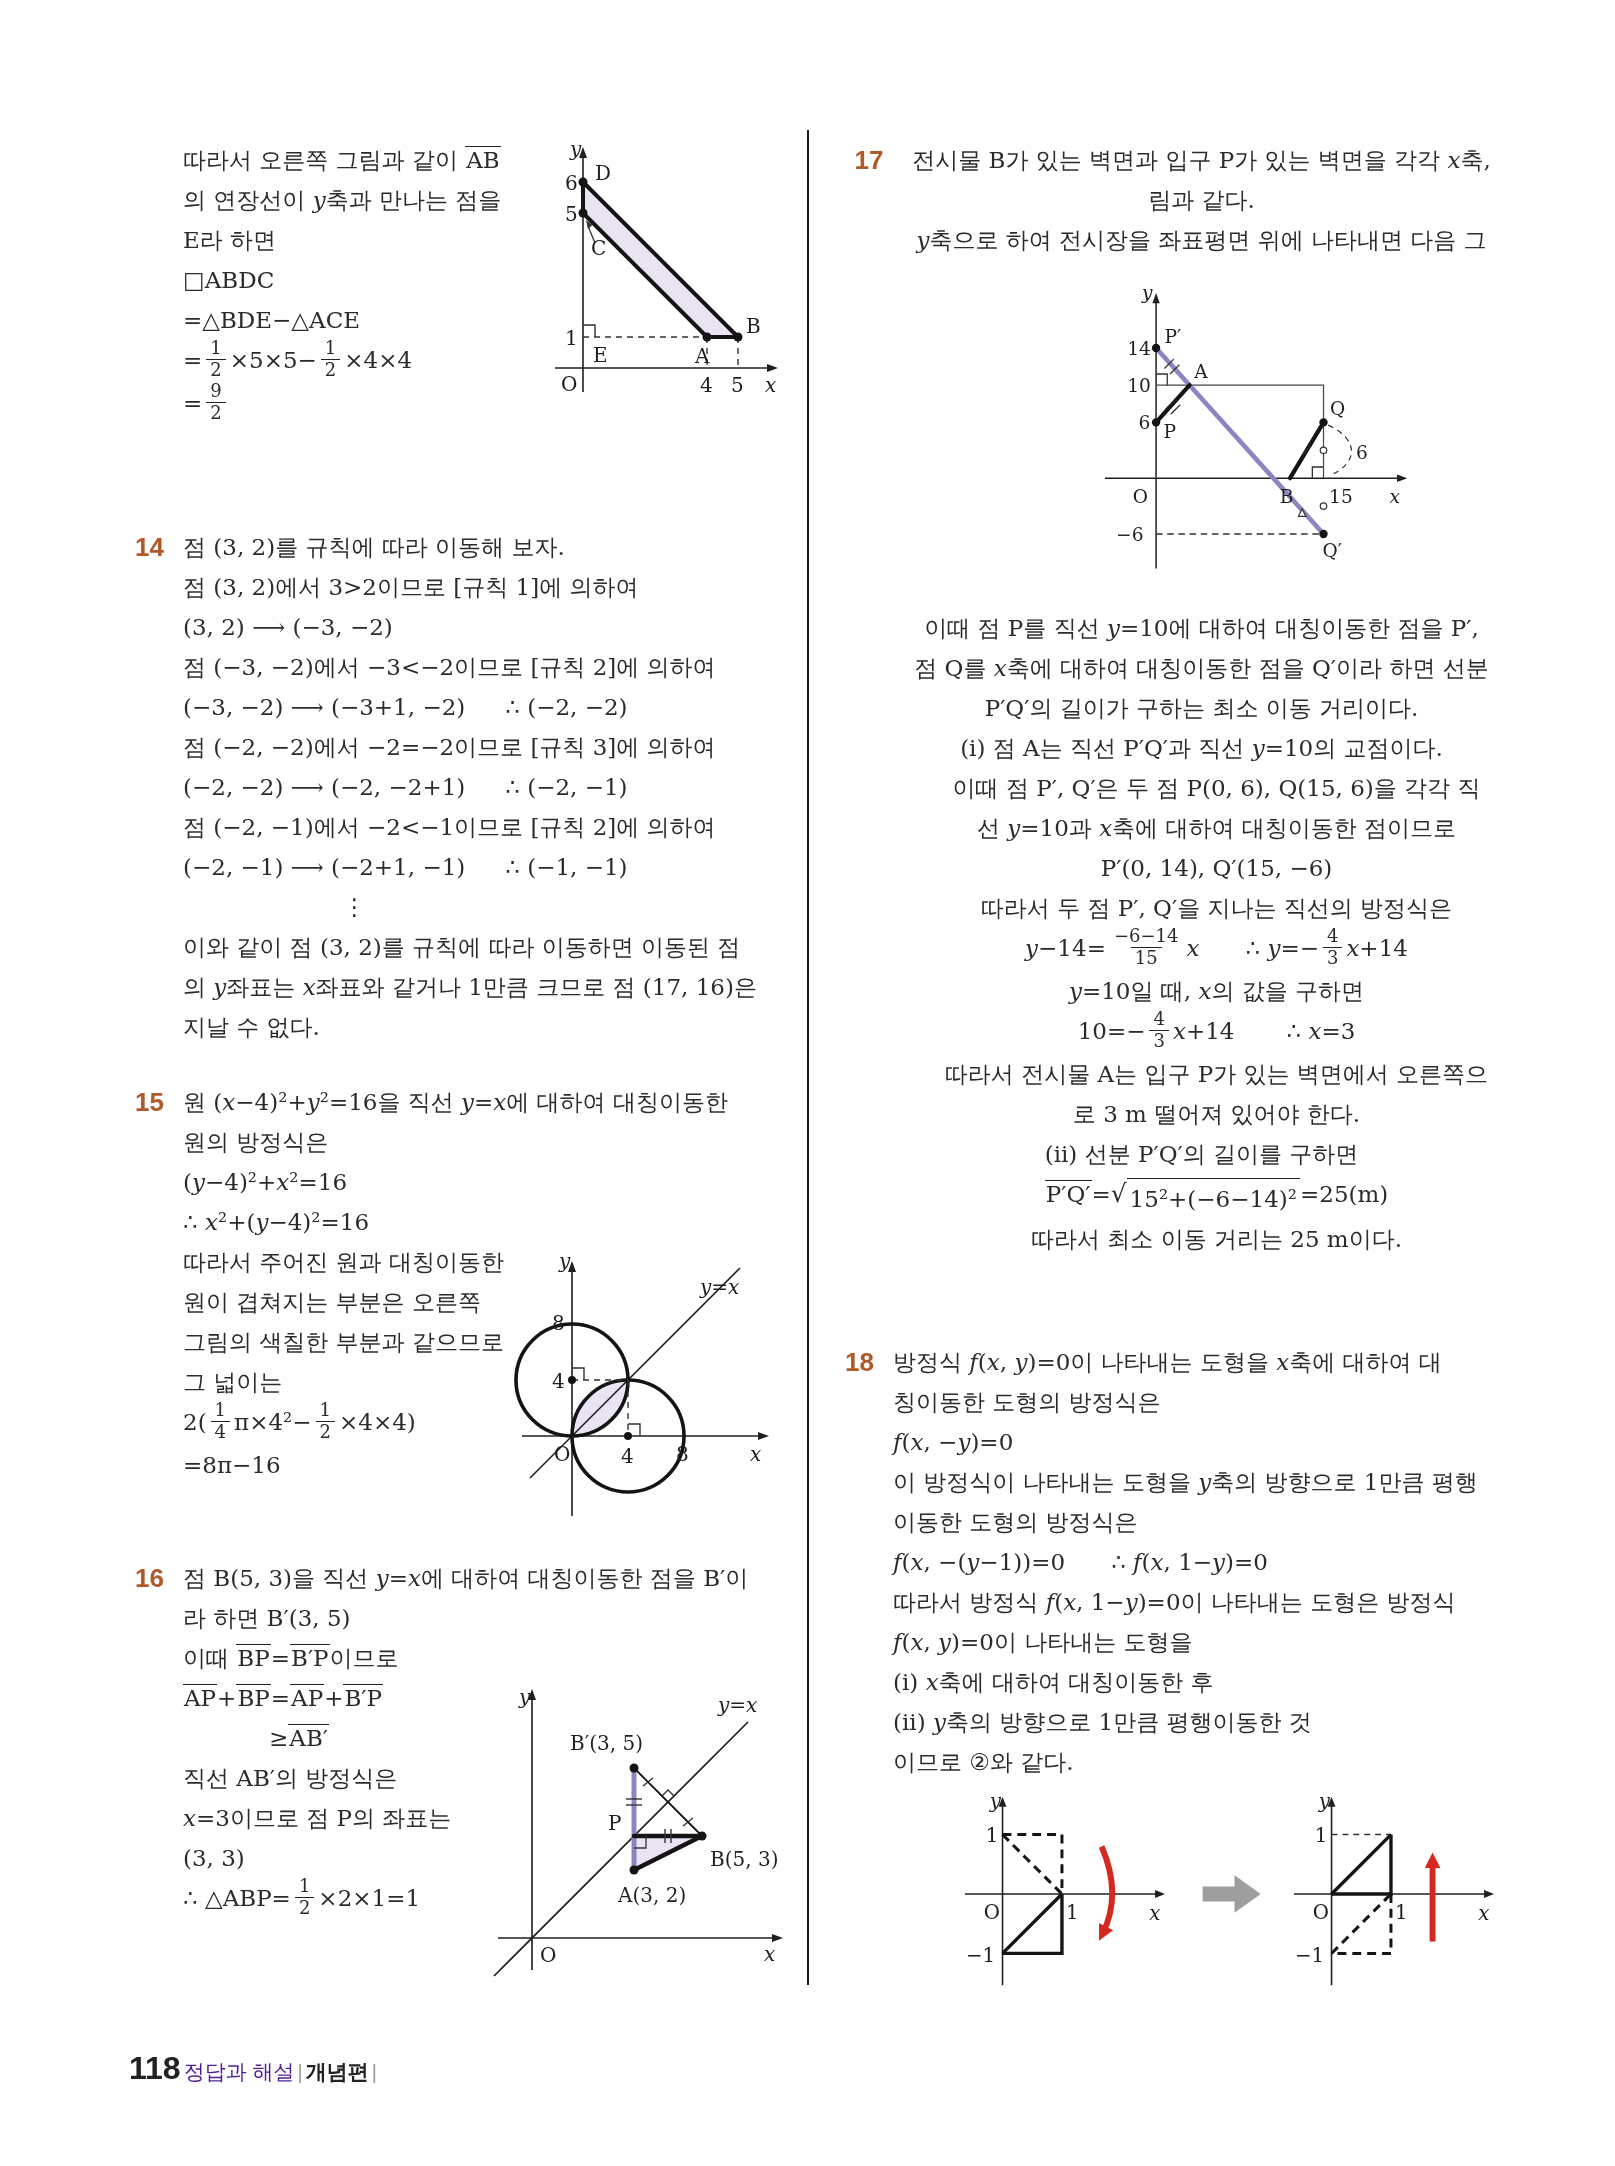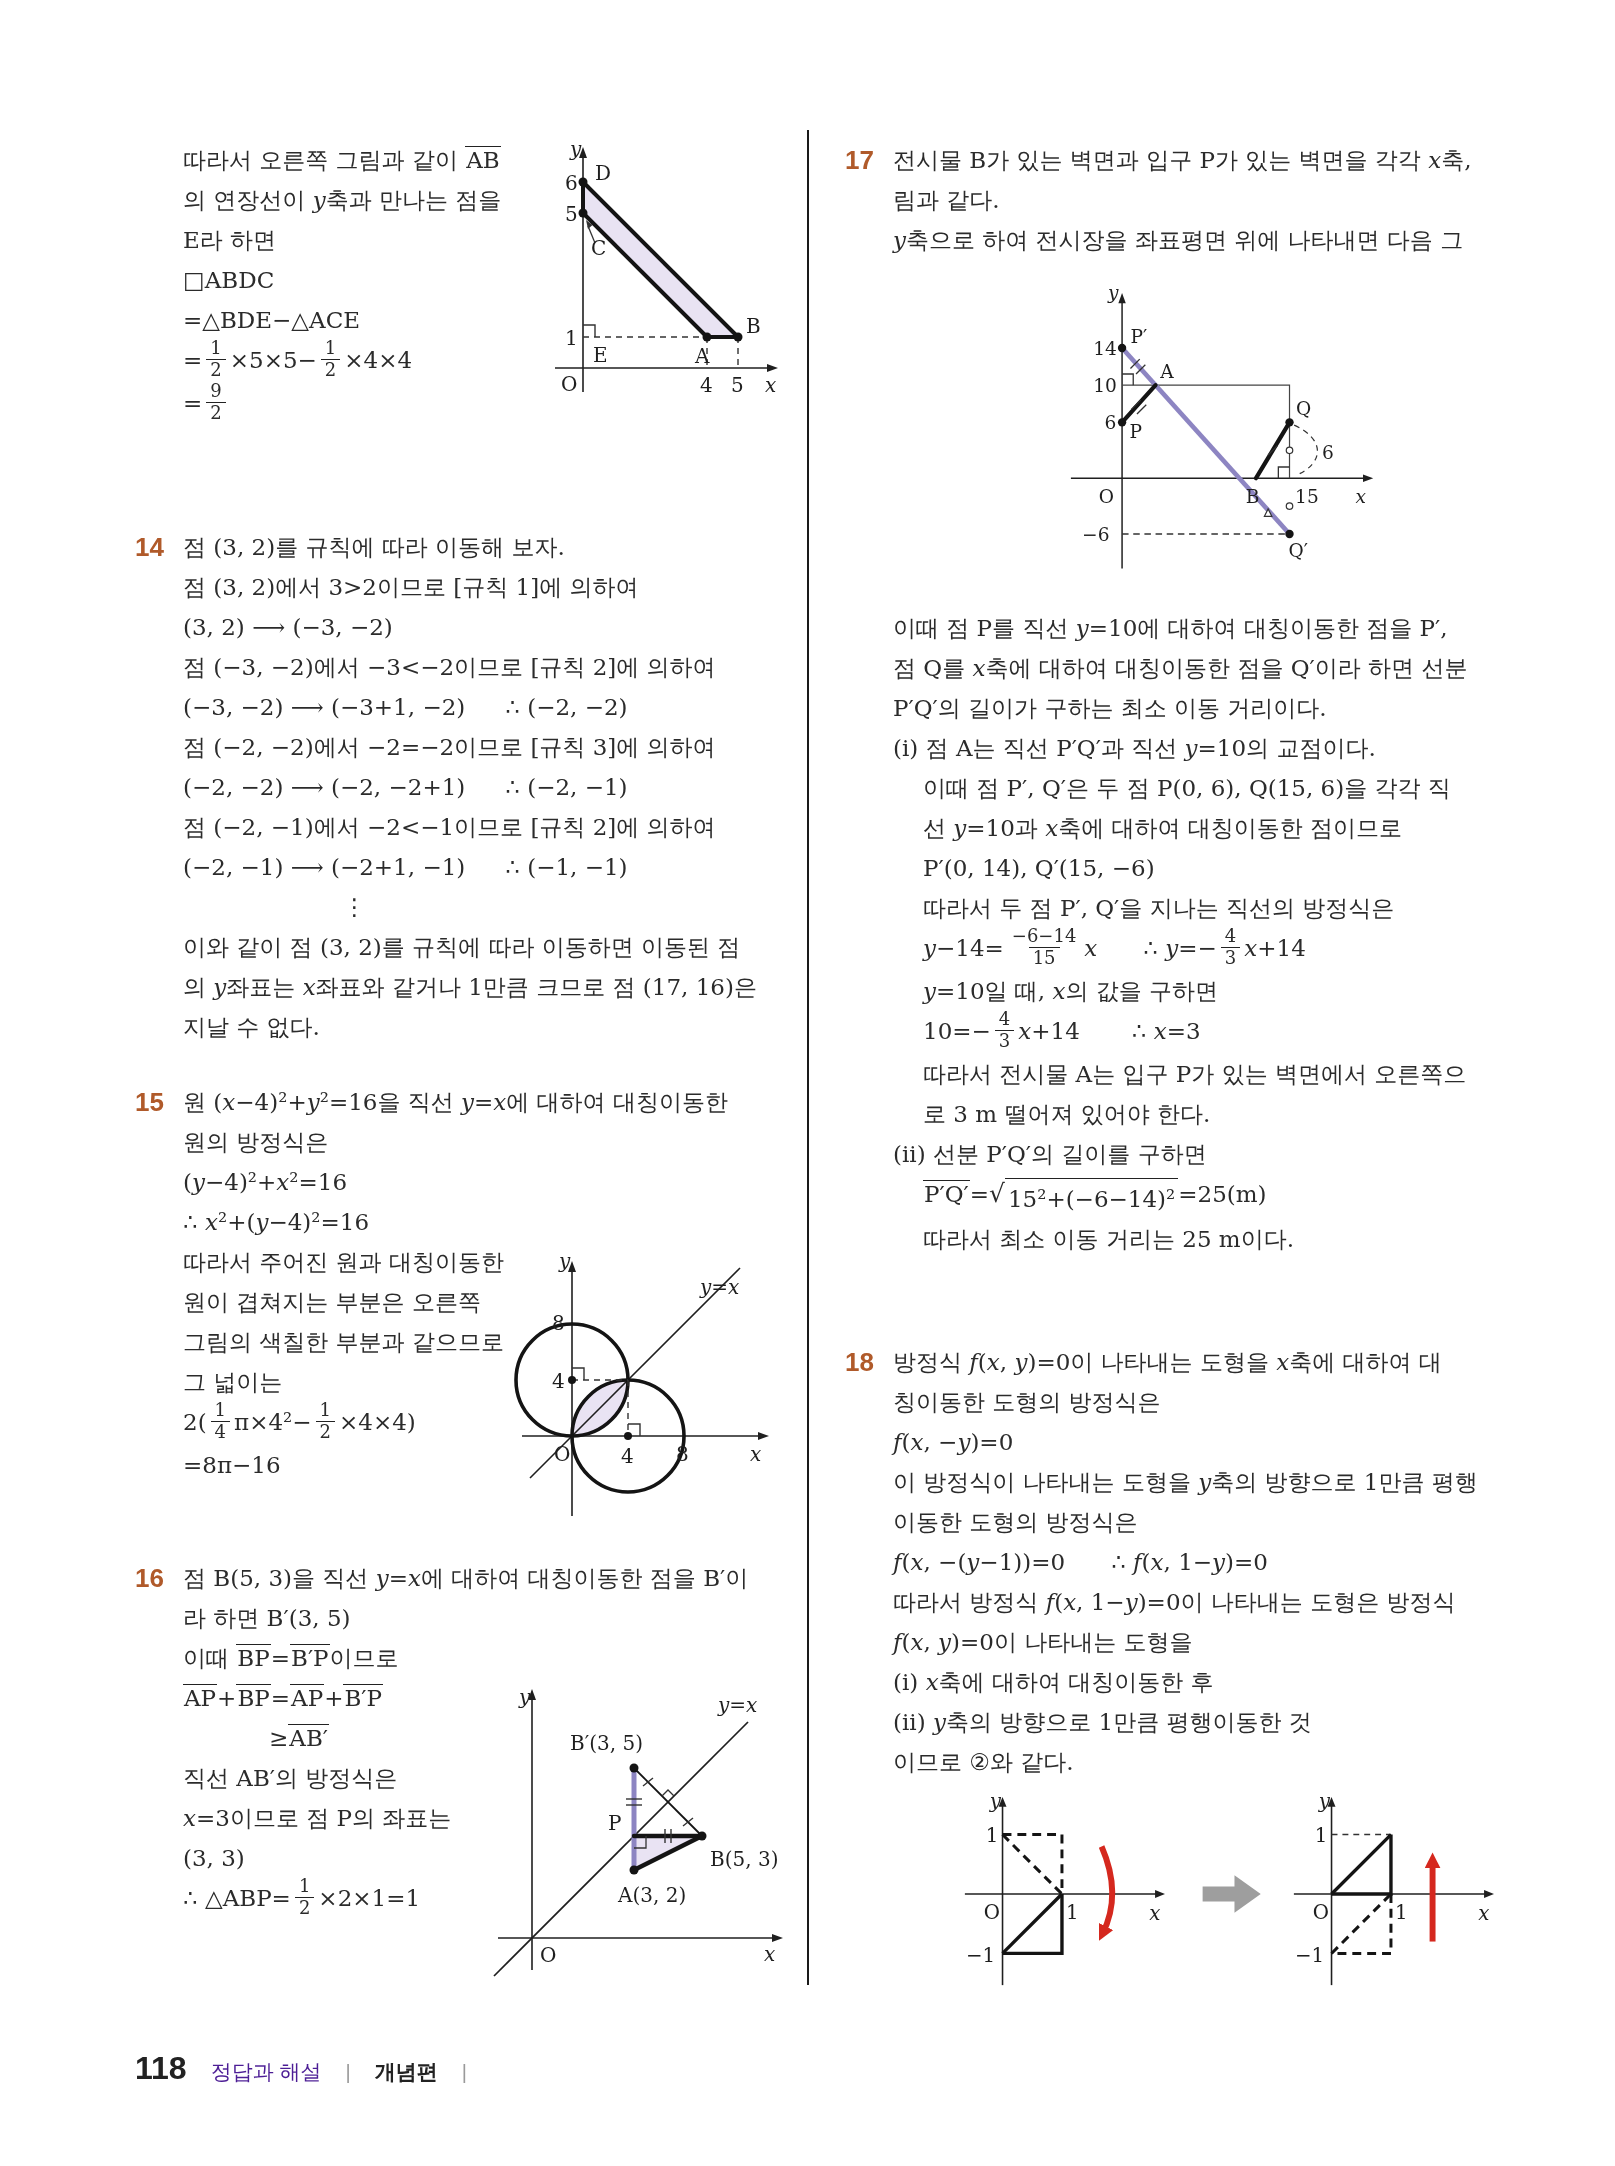--- a/index.html
+++ b/index.html
@@ -23,21 +23,21 @@
   .frac .num,.frac .den{padding:0 4px;}
   .sqrt{display:inline-flex;align-items:flex-start;}
   .rad{font-size:1.08em;line-height:1.25;}
   .sqb{border-top:1.6px solid #222;padding:0 3px;}
   .side-wrap{position:relative;}
   .dia{position:absolute;}
   svg text{font-family:"DejaVu Serif","Liberation Serif",serif;font-size:20px;fill:#1f1f1f;}
   svg text.sit{font-style:italic;}
   .d17wrap{margin:14px 0 10px 150px;}
   .d18row{display:flex;align-items:center;gap:16px;margin:12px 0 0 60px;}
-  .footer{position:absolute;left:135px;top:2050px;display:flex;align-items:baseline;gap:24px;
+  .footer{position:absolute;left:129px;top:2050px;display:flex;align-items:baseline;gap:3px;
           font-family:"Liberation Sans","DejaVu Sans",sans-serif;}
   .footer .fnum{font-weight:bold;font-size:32px;color:#222;}
   .footer .flabel{font-size:21px;color:#4c1d95;}
   .footer .fsep{color:#9a9a9a;font-size:20px;}
   .footer .fed{font-size:21px;font-weight:bold;color:#222;}
 </style>
 </head>
 <body>
 
 <div class="page">
@@ -253,21 +253,21 @@
           </svg>
         </div>
       </div>
     </section>
   </div>
 
   <div class="divider"></div>
 
   <div class="col right">
 
-    <section class="problem" style="min-height:1202px;">
+    <section class="problem" style="min-height:1202px;text-align:center;">
       <div class="pnum">17</div>
       <div class="pbody">
         <div class="lines">
             <div class="line">전시물 B가 있는 벽면과 입구 P가 있는 벽면을 각각 <span class="it">x</span>축,</div>
             <div class="line">림과 같다.</div>
             <div class="line"><span class="it">y</span>축으로 하여 전시장을 좌표평면 위에 나타내면 다음 그</div>
           </div>
         <div class="d17wrap">
           
           <svg width="400" height="320" viewBox="0 0 430 335">

